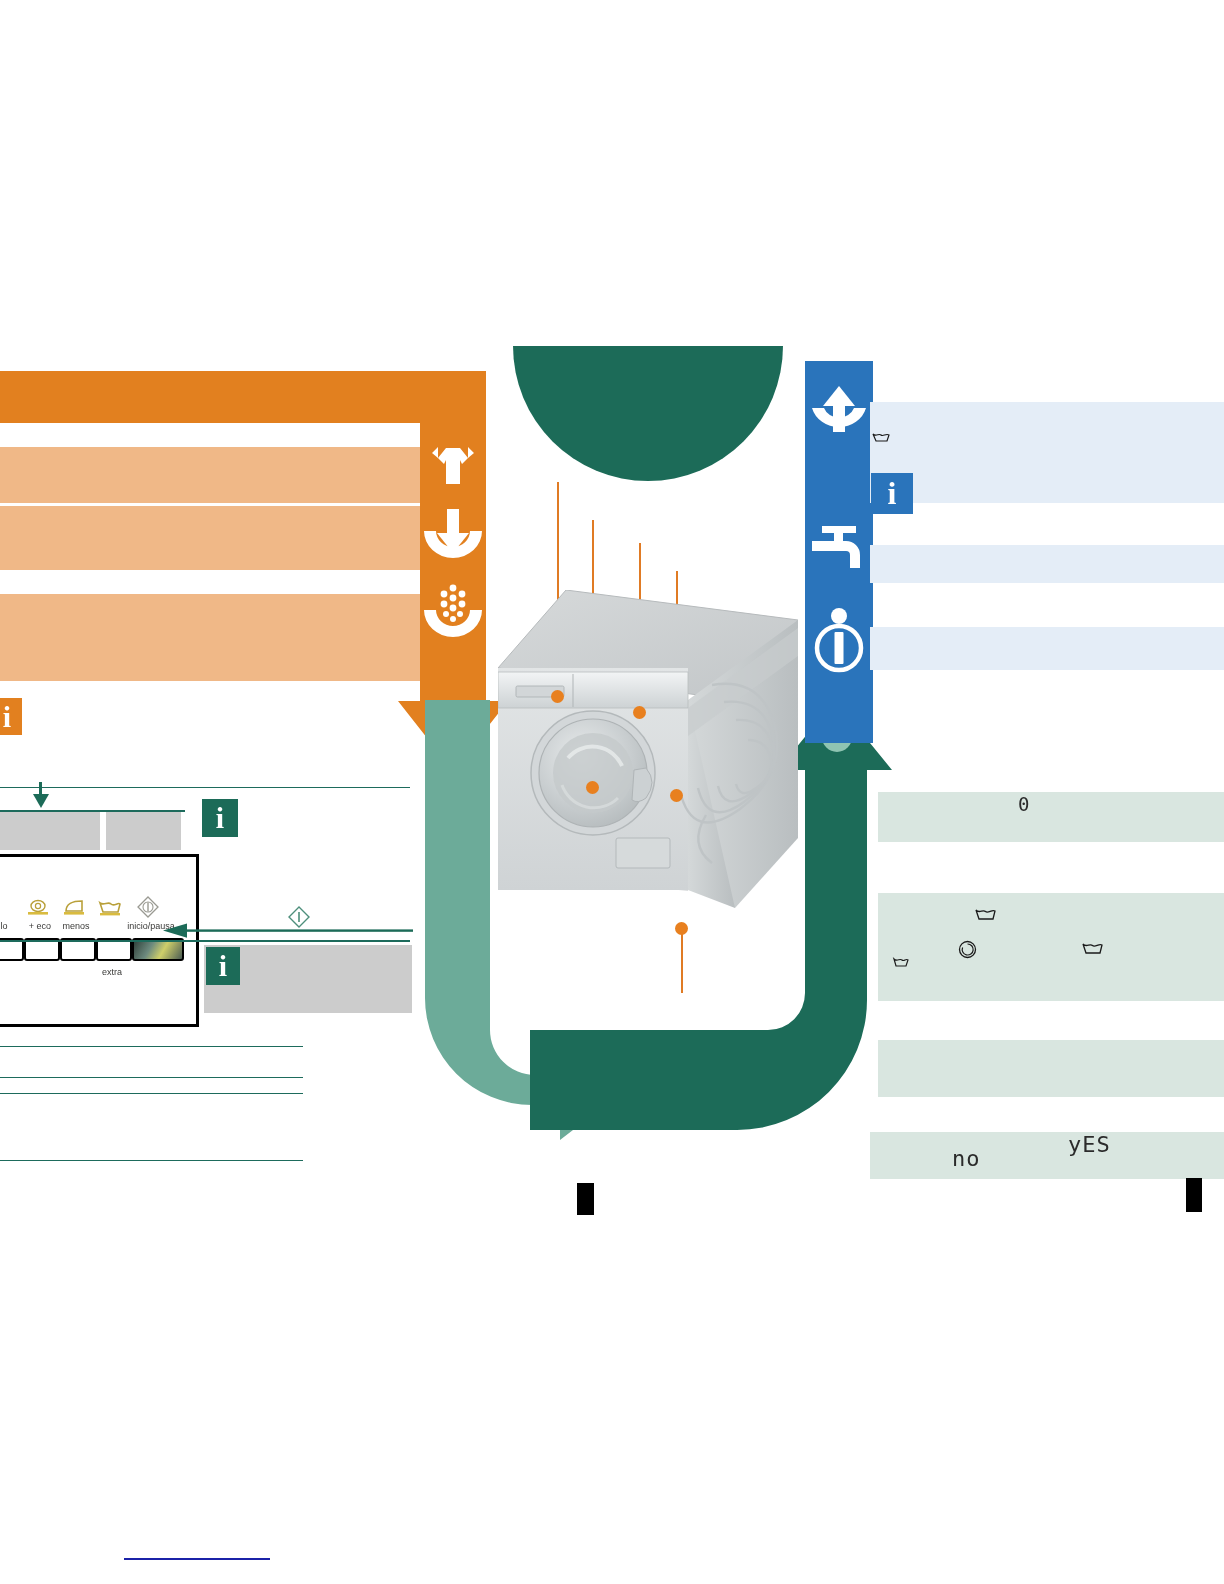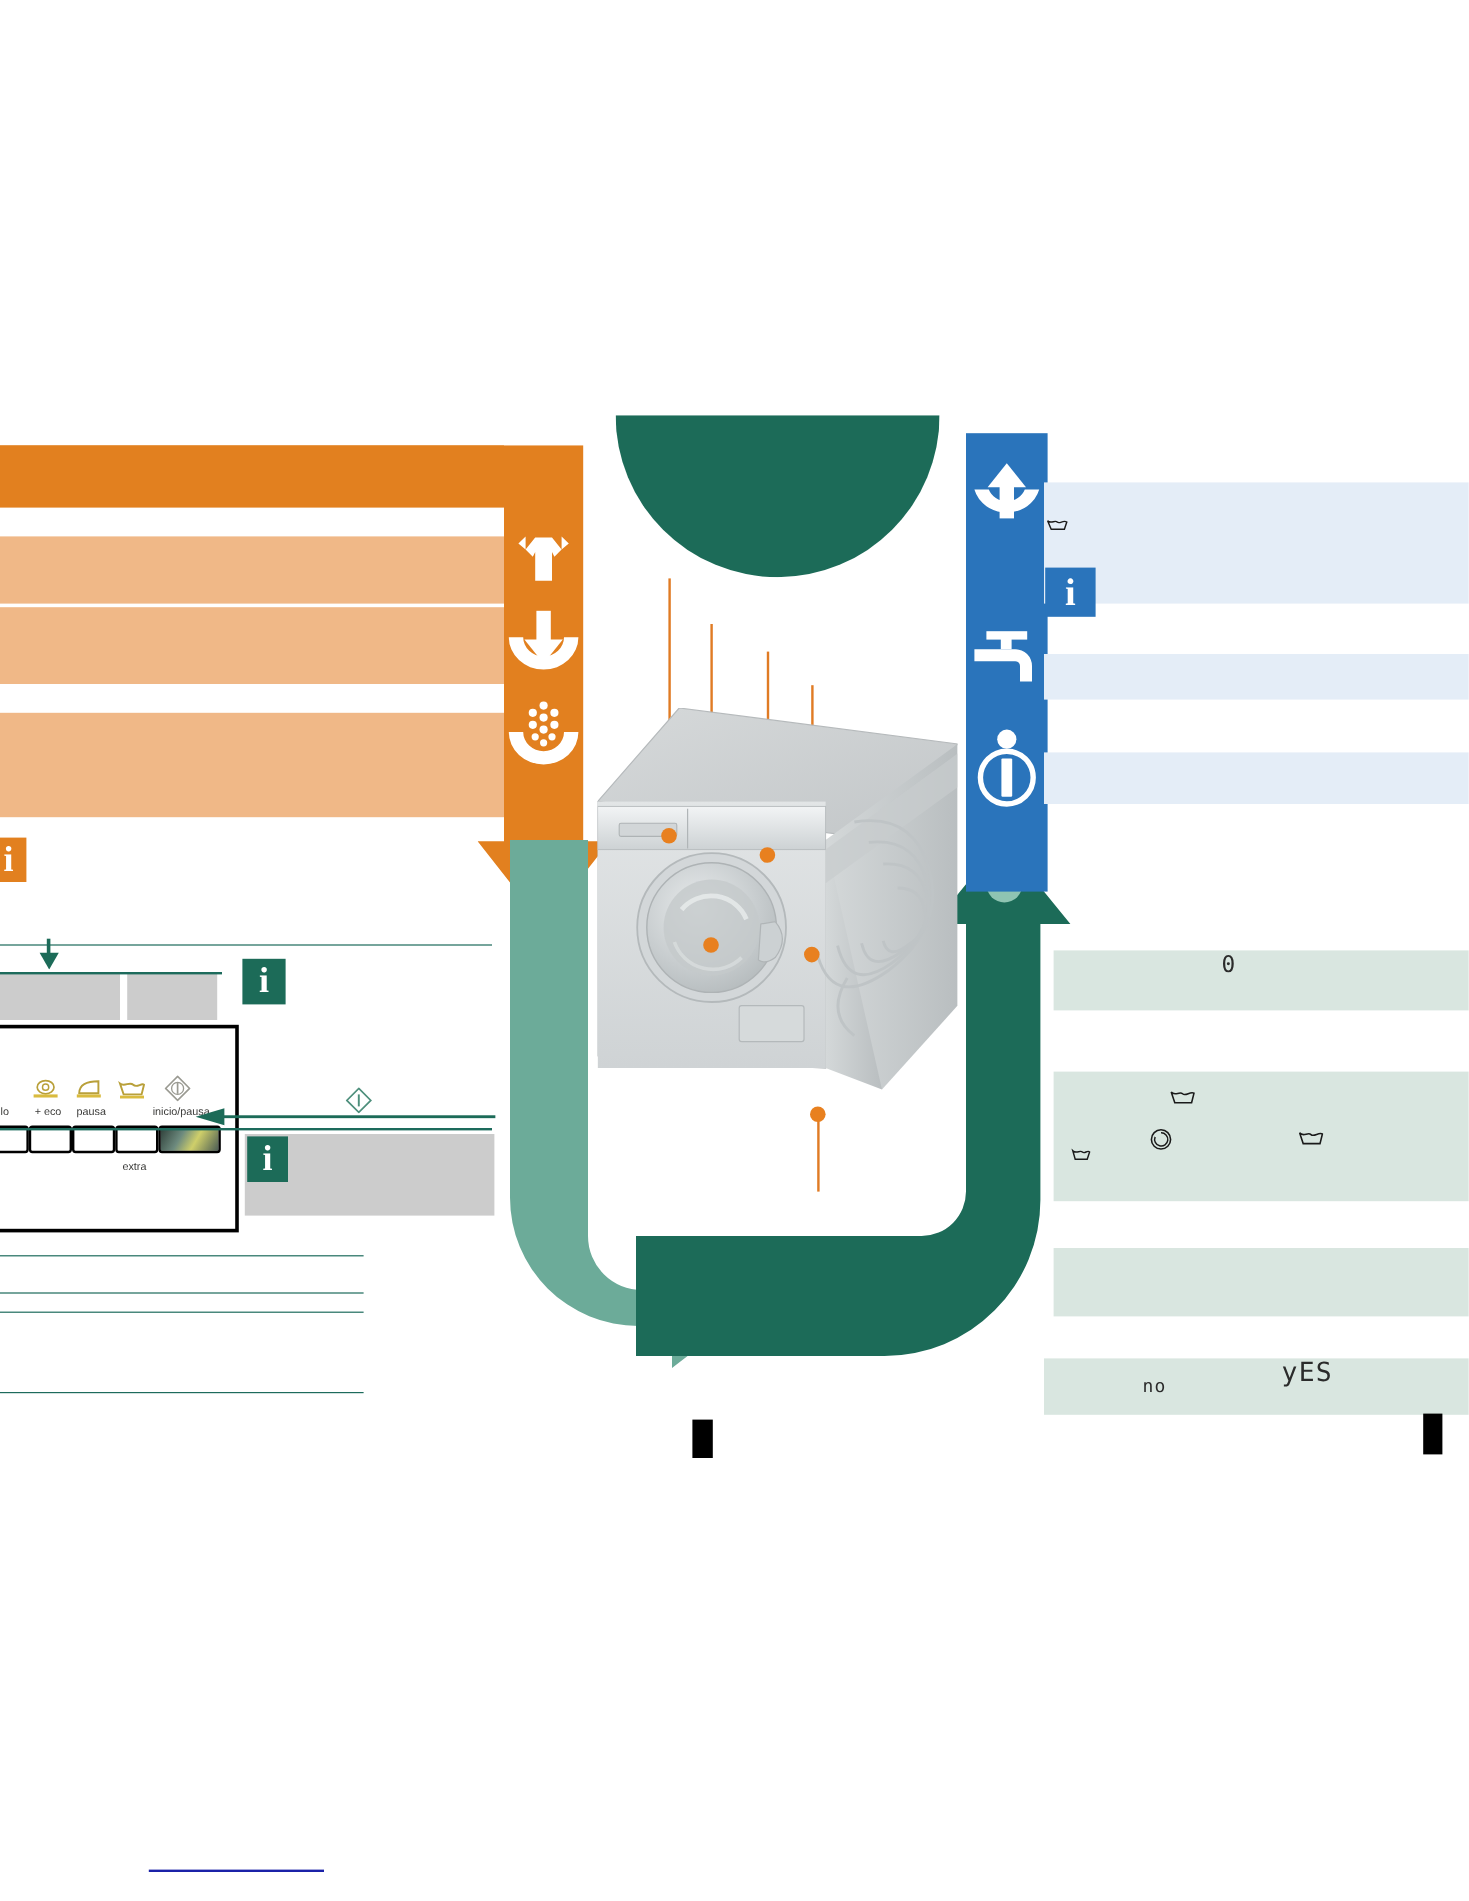--- a/index.html
+++ b/index.html
@@ -113,21 +113,21 @@
     <rect x="2" y="15" width="20" height="2.4" fill="#d9bb3f"></rect>
   </svg>
   <svg class="abs" style="left:137px;top:896px;width:22px;height:22px;" viewBox="0 0 22 22">
     <path d="M11 1 L21 11 L11 21 L1 11 Z" fill="none" stroke="#9a9a92" stroke-width="1.3"></path>
     <circle cx="11" cy="11" r="5" fill="none" stroke="#9a9a92" stroke-width="1.1"></circle>
     <rect x="10.3" y="6.5" width="1.4" height="9" fill="#9a9a92"></rect>
   </svg>
 
   <div class="cp-label" style="left:-12px;top:921px;width:32px;">lo</div>
   <div class="cp-label" style="left:24px;top:921px;width:32px;">+ eco</div>
-  <div class="cp-label" style="left:60px;top:921px;width:32px;">pausa</div>
+  <div class="cp-label" style="left:60px;top:921px;width:32px;">menos</div>
   <div class="cp-label" style="left:96px;top:967px;width:32px;">extra</div>
   <div class="cp-label" style="left:120px;top:921px;width:62px;">inicio/pausa</div>
 
   <svg class="abs" style="left:163px;top:923px;width:250px;height:16px;" viewBox="0 0 250 16">
     <rect x="22" y="6.4" width="228" height="2.4" fill="#1c6b58"></rect>
     <path d="M0 7.6 L24 0.5 L24 14.7 Z" fill="#1c6b58"></path>
   </svg>
 
   <div class="ibadge" style="left:202px;top:799px;width:36px;height:38px;background:#1c6b58;font-size:30px;">
     <span>i</span>
@@ -214,21 +214,21 @@
   <svg class="abs" style="left:1082px;top:942px;width:21px;height:14px;" viewBox="0 0 21 14">
     <path d="M1 2 C4 6 8 1 10.5 3.5 C13 6 17 1 20 3 L18 11 H4 Z" fill="none" stroke="#1a1a1a" stroke-width="1.3"></path>
   </svg>
   <svg class="abs" style="left:892px;top:957px;width:18px;height:12px;" viewBox="0 0 18 12">
     <path d="M2 2 C5 5 8 1 10 3 C12 5 14 1 16 3 L14 9 H4 Z" fill="none" stroke="#1a1a1a" stroke-width="1.2"></path>
   </svg>
 
   <div class="band" style="left:878px;top:1040px;width:357px;height:57px;background:#d9e6e0;"></div>
 
   <div class="band" style="left:870px;top:1132px;width:365px;height:47px;background:#d9e6e0;"></div>
-  <div class="lcd" style="left:952px;top:1146px;font-size:15px;letter-spacing:1px;">no</div>
+  <div class="lcd" style="left:952px;top:1146px;font-size:22px;letter-spacing:1px;">no</div>
   <div class="lcd" style="left:1068px;top:1132px;font-size:22px;letter-spacing:1px;">yES</div>
 
   <div class="callout-line" style="left:557px;top:482px;height:215px;"></div>
   <div class="callout-line" style="left:592px;top:520px;height:267px;"></div>
   <div class="callout-line" style="left:639px;top:543px;height:169px;"></div>
   <div class="callout-line" style="left:676px;top:571px;height:224px;"></div>
   <div class="callout-line" style="left:681px;top:929px;height:64px;"></div>
 
   <svg class="abs" style="left:498px;top:590px;width:300px;height:370px;" viewBox="0 0 300 370">
     <defs>

